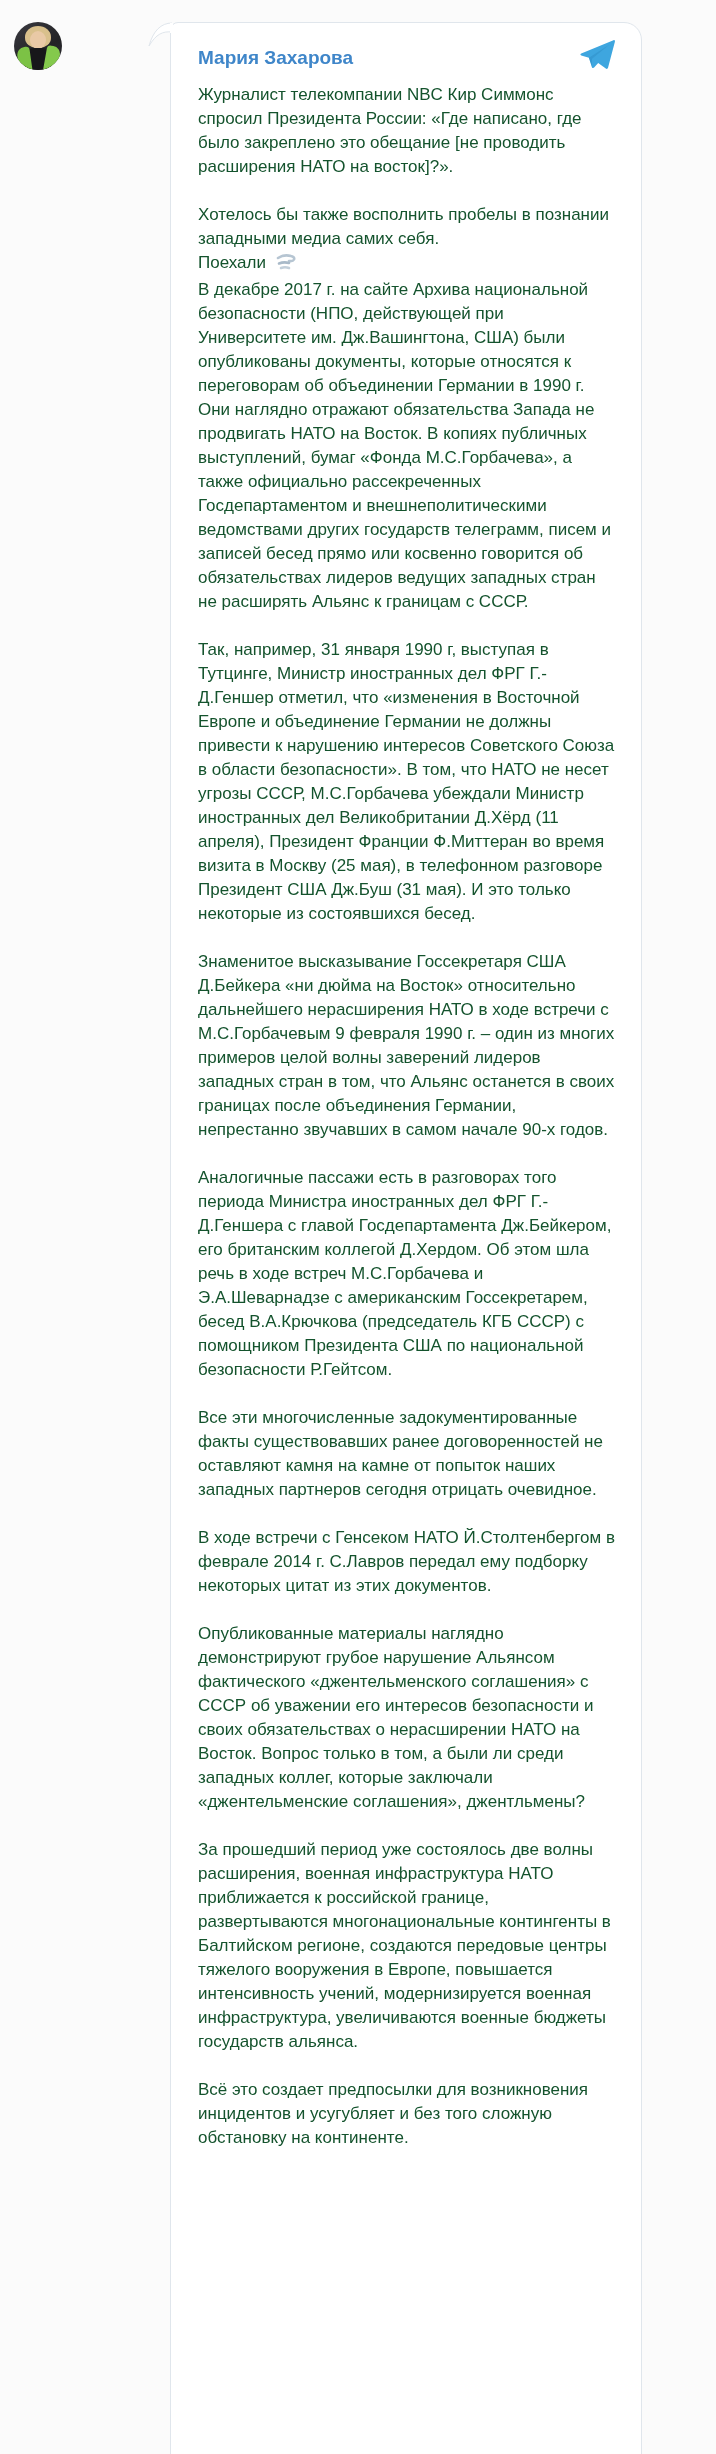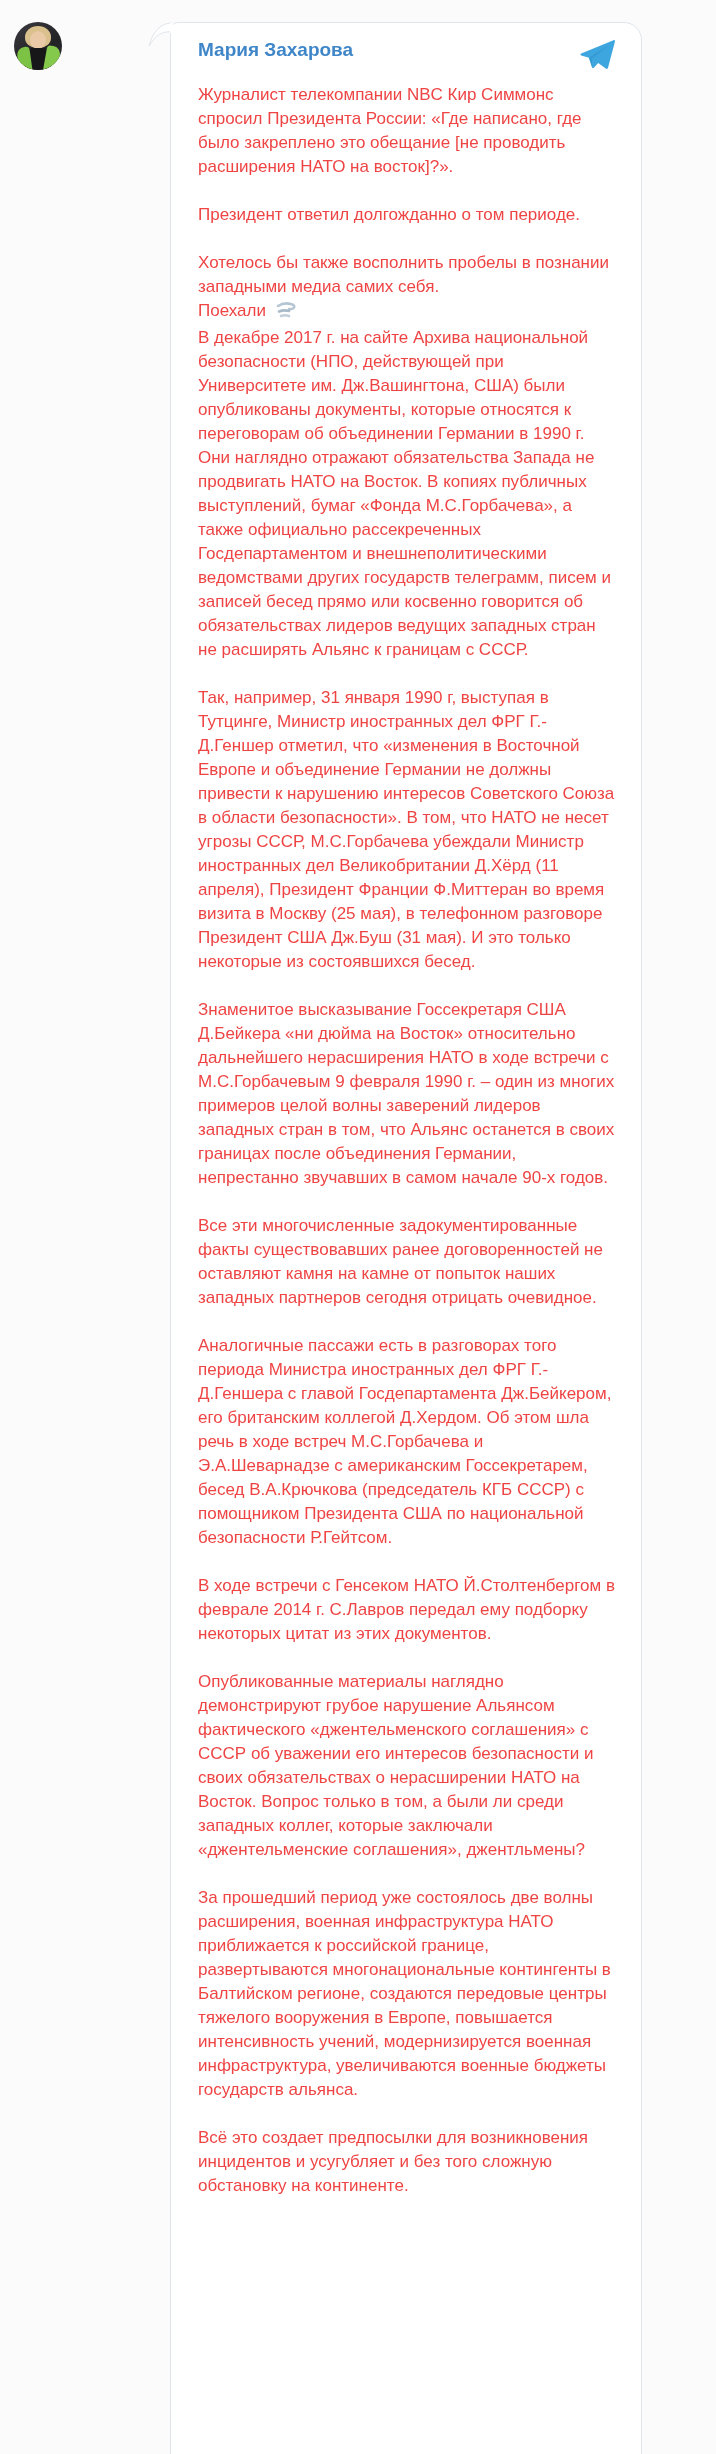--- a/index.html
+++ b/index.html
@@ -21,30 +21,30 @@
   .bubble{
     position:absolute;left:170px;top:22px;width:472px;height:2500px;
     background:#ffffff;border:1px solid #e0e6ec;
     border-radius:8px 18px 18px 18px;
     box-sizing:border-box;
     padding:14px 26px 24px 27px;
   }
   .tail{position:absolute;left:-23px;top:-1px;}
 
   .header-row{
-    display:flex;align-items:flex-start;justify-content:space-between;
+    display:flex;align-items:flex-end;justify-content:space-between;
     margin-bottom:12px;
   }
   .author{
     font-size:19px;font-weight:bold;color:#3f86c9;line-height:26px;
     cursor:pointer;
   }
   .plane{flex:0 0 auto;margin-top:2px;cursor:pointer;}
 
-  .msg-text{font-size:17px;line-height:24px;color:#ef4444;}
+  .msg-text{font-size:17px;line-height:24px;color:#14532d;}
   .msg-text p{margin:0 0 24px 0;}
   .msg-text p:last-child{margin-bottom:6px;}
 
   .emoji-dash{display:inline-block;vertical-align:-3px;margin-left:5px;}
 </style>
 </head>
 <body>
 
 <div class="avatar">
   <span class="hair"></span>
@@ -64,30 +64,29 @@
   <div class="header-row">
     <span class="author">Мария Захарова</span>
     <svg class="plane" width="36" height="32" viewBox="0 0 36 32">
       <path d="M34.5 1.2 L2.2 14.6 c-1.1.45 -1.05 1.55 .1 1.9 l7.6 2.3 3 9.4 c.35 1 1.5 1.2 2.2.4 l4.1-4.6 7.6 5.6 c.9.65 2.1.15 2.3-1 L35.9 2.8 c.25-1.3-.7-2.1-1.4-1.6 Z" fill="#3ea6df"></path>
       <path d="M10 18.8 L30.5 5.5 L13 19.8 L12.9 27.5 Z" fill="#2f8fc9" opacity="0.55"></path>
     </svg>
   </div>
 
   <div class="msg-text">
       <p>Журналист телекомпании NBC Кир Симмонс спросил Президента России: «Где написано, где было закреплено это обещание [не проводить расширения НАТО на восток]?».</p>
-      <p>Президент ответил долгожданно о том периоде.</p>
       <p>Хотелось бы также восполнить пробелы в познании западными медиа самих себя.<br>Поехали
   <span class="emoji-dash"><svg width="21" height="17" viewBox="0 0 21 17">
     <path d="M2 4 q6 -4 13 -2 q4 1 3 3.5 q-1 2 -5 1.5" fill="none" stroke="#b6c5d2" stroke-width="2.6" stroke-linecap="round"></path>
     <path d="M3 9.5 q5 -2 10 -0.5" fill="none" stroke="#a9bac9" stroke-width="2.6" stroke-linecap="round"></path>
     <path d="M5 14 q4 -1.5 8 0" fill="none" stroke="#c2cfda" stroke-width="2.6" stroke-linecap="round"></path>
   </svg></span>
 <br>В декабре 2017 г. на сайте Архива национальной безопасности (НПО, действующей при Университете им. Дж.Вашингтона, США) были опубликованы документы, которые относятся к переговорам об объединении Германии в 1990 г. Они наглядно отражают обязательства Запада не продвигать НАТО на Восток. В копиях публичных выступлений, бумаг «Фонда М.С.Горбачева», а также официально рассекреченных Госдепартаментом и внешнеполитическими ведомствами других государств телеграмм, писем и записей бесед прямо или косвенно говорится об обязательствах лидеров ведущих западных стран не расширять Альянс к границам с СССР.</p>
       <p>Так, например, 31 января 1990 г, выступая в Тутцинге, Министр иностранных дел ФРГ Г.-Д.Геншер отметил, что «изменения в Восточной Европе и объединение Германии не должны привести к нарушению интересов Советского Союза в области безопасности». В том, что НАТО не несет угрозы СССР, М.С.Горбачева убеждали Министр иностранных дел Великобритании Д.Хёрд (11 апреля), Президент Франции Ф.Миттеран во время визита в Москву (25 мая), в телефонном разговоре Президент США Дж.Буш (31 мая). И это только некоторые из состоявшихся бесед.</p>
       <p>Знаменитое высказывание Госсекретаря США Д.Бейкера «ни дюйма на Восток» относительно дальнейшего нерасширения НАТО в ходе встречи с М.С.Горбачевым 9 февраля 1990 г. – один из многих примеров целой волны заверений лидеров западных стран в том, что Альянс останется в своих границах после объединения Германии, непрестанно звучавших в самом начале 90-х годов.</p>
+      <p>Аналогичные пассажи есть в разговорах того периода Министра иностранных дел ФРГ Г.-Д.Геншера с главой Госдепартамента Дж.Бейкером, его британским коллегой Д.Хердом. Об этом шла речь в ходе встреч М.С.Горбачева и Э.А.Шеварнадзе с американским Госсекретарем, бесед В.А.Крючкова (председатель КГБ СССР) с помощником Президента США по национальной безопасности Р.Гейтсом.</p>
       <p>Все эти многочисленные задокументированные факты существовавших ранее договоренностей не оставляют камня на камне от попыток наших западных партнеров сегодня отрицать очевидное.</p>
-      <p>Аналогичные пассажи есть в разговорах того периода Министра иностранных дел ФРГ Г.-Д.Геншера с главой Госдепартамента Дж.Бейкером, его британским коллегой Д.Хердом. Об этом шла речь в ходе встреч М.С.Горбачева и Э.А.Шеварнадзе с американским Госсекретарем, бесед В.А.Крючкова (председатель КГБ СССР) с помощником Президента США по национальной безопасности Р.Гейтсом.</p>
       <p>В ходе встречи с Генсеком НАТО Й.Столтенбергом в феврале 2014 г. С.Лавров передал ему подборку некоторых цитат из этих документов.</p>
       <p>Опубликованные материалы наглядно демонстрируют грубое нарушение Альянсом фактического «джентельменского соглашения» с СССР об уважении его интересов безопасности и своих обязательствах о нерасширении НАТО на Восток. Вопрос только в том, а были ли среди западных коллег, которые заключали «джентельменские соглашения», джентльмены?</p>
       <p>За прошедший период уже состоялось две волны расширения, военная инфраструктура НАТО приближается к российской границе, развертываются многонациональные контингенты в Балтийском регионе, создаются передовые центры тяжелого вооружения в Европе, повышается интенсивность учений, модернизируется военная инфраструктура, увеличиваются военные бюджеты государств альянса.</p>
       <p>Всё это создает предпосылки для возникновения инцидентов и усугубляет и без того сложную обстановку на континенте.</p>
     </div>
 </div>
 
 </body></html>

